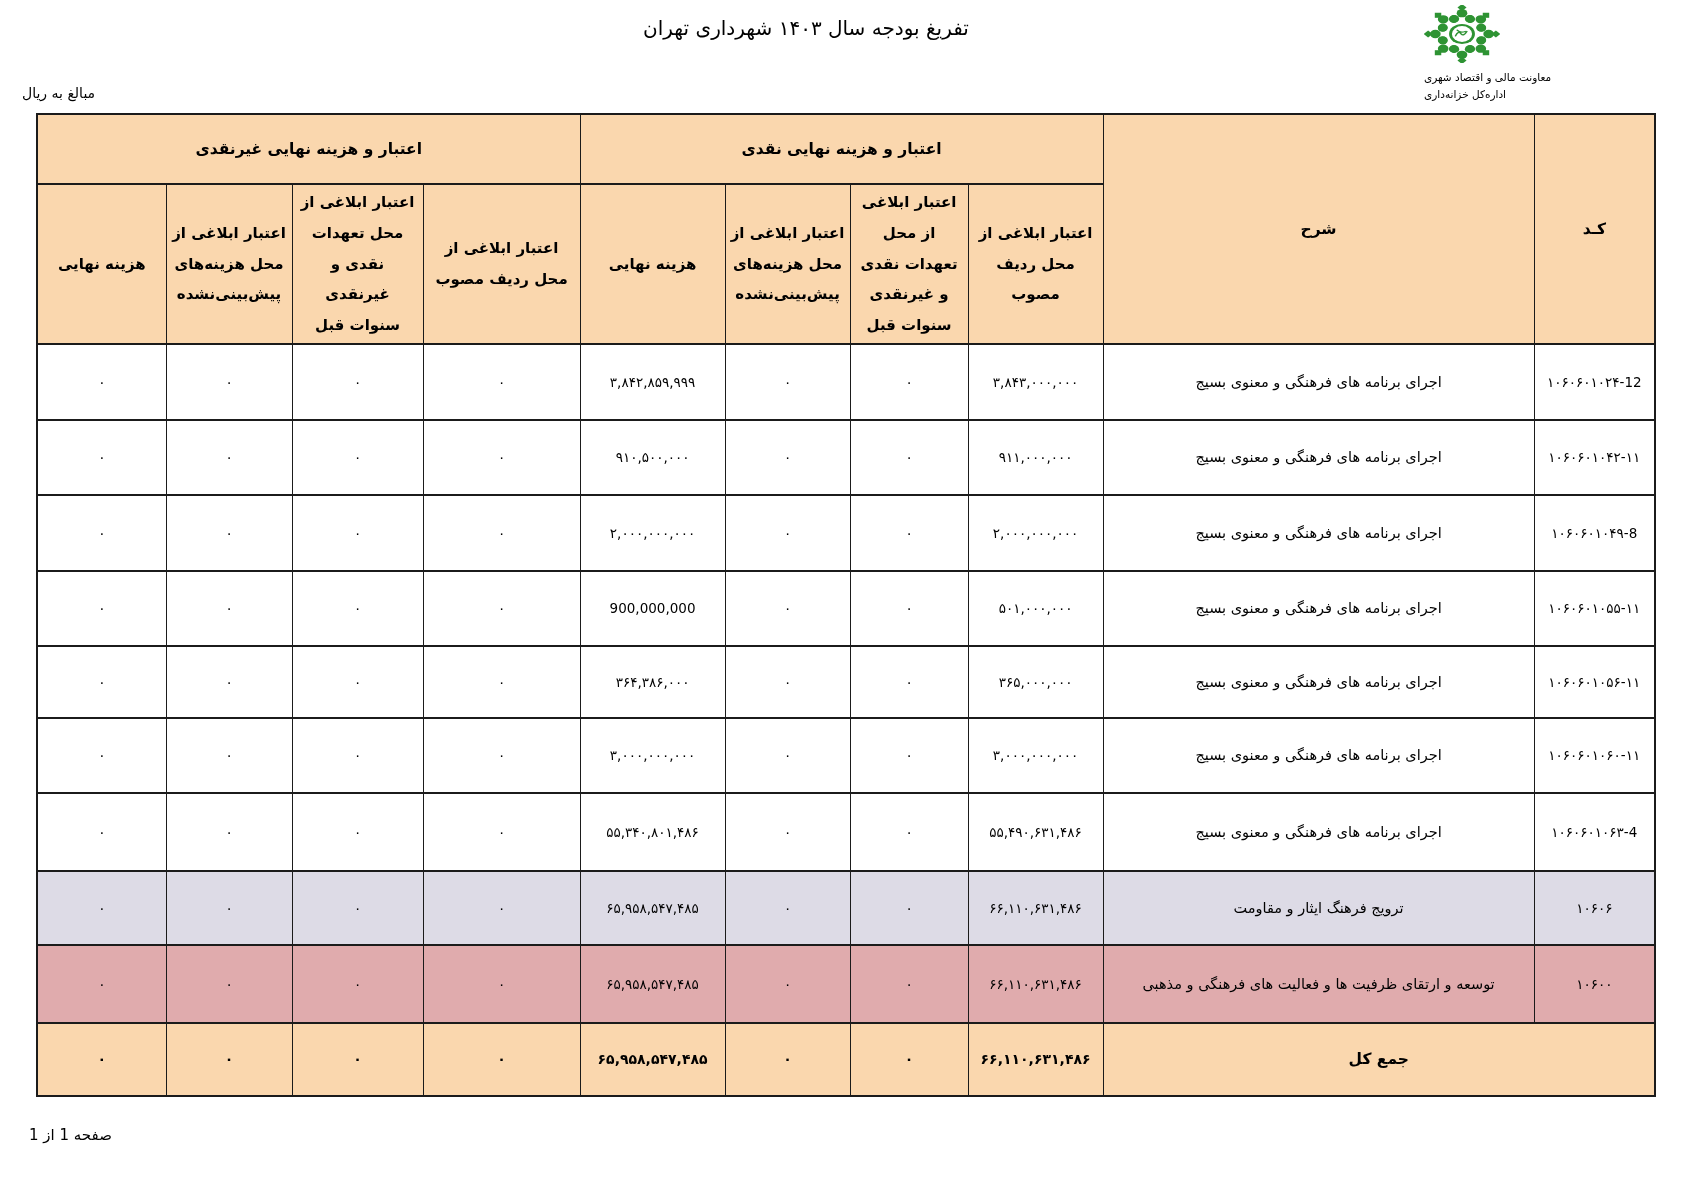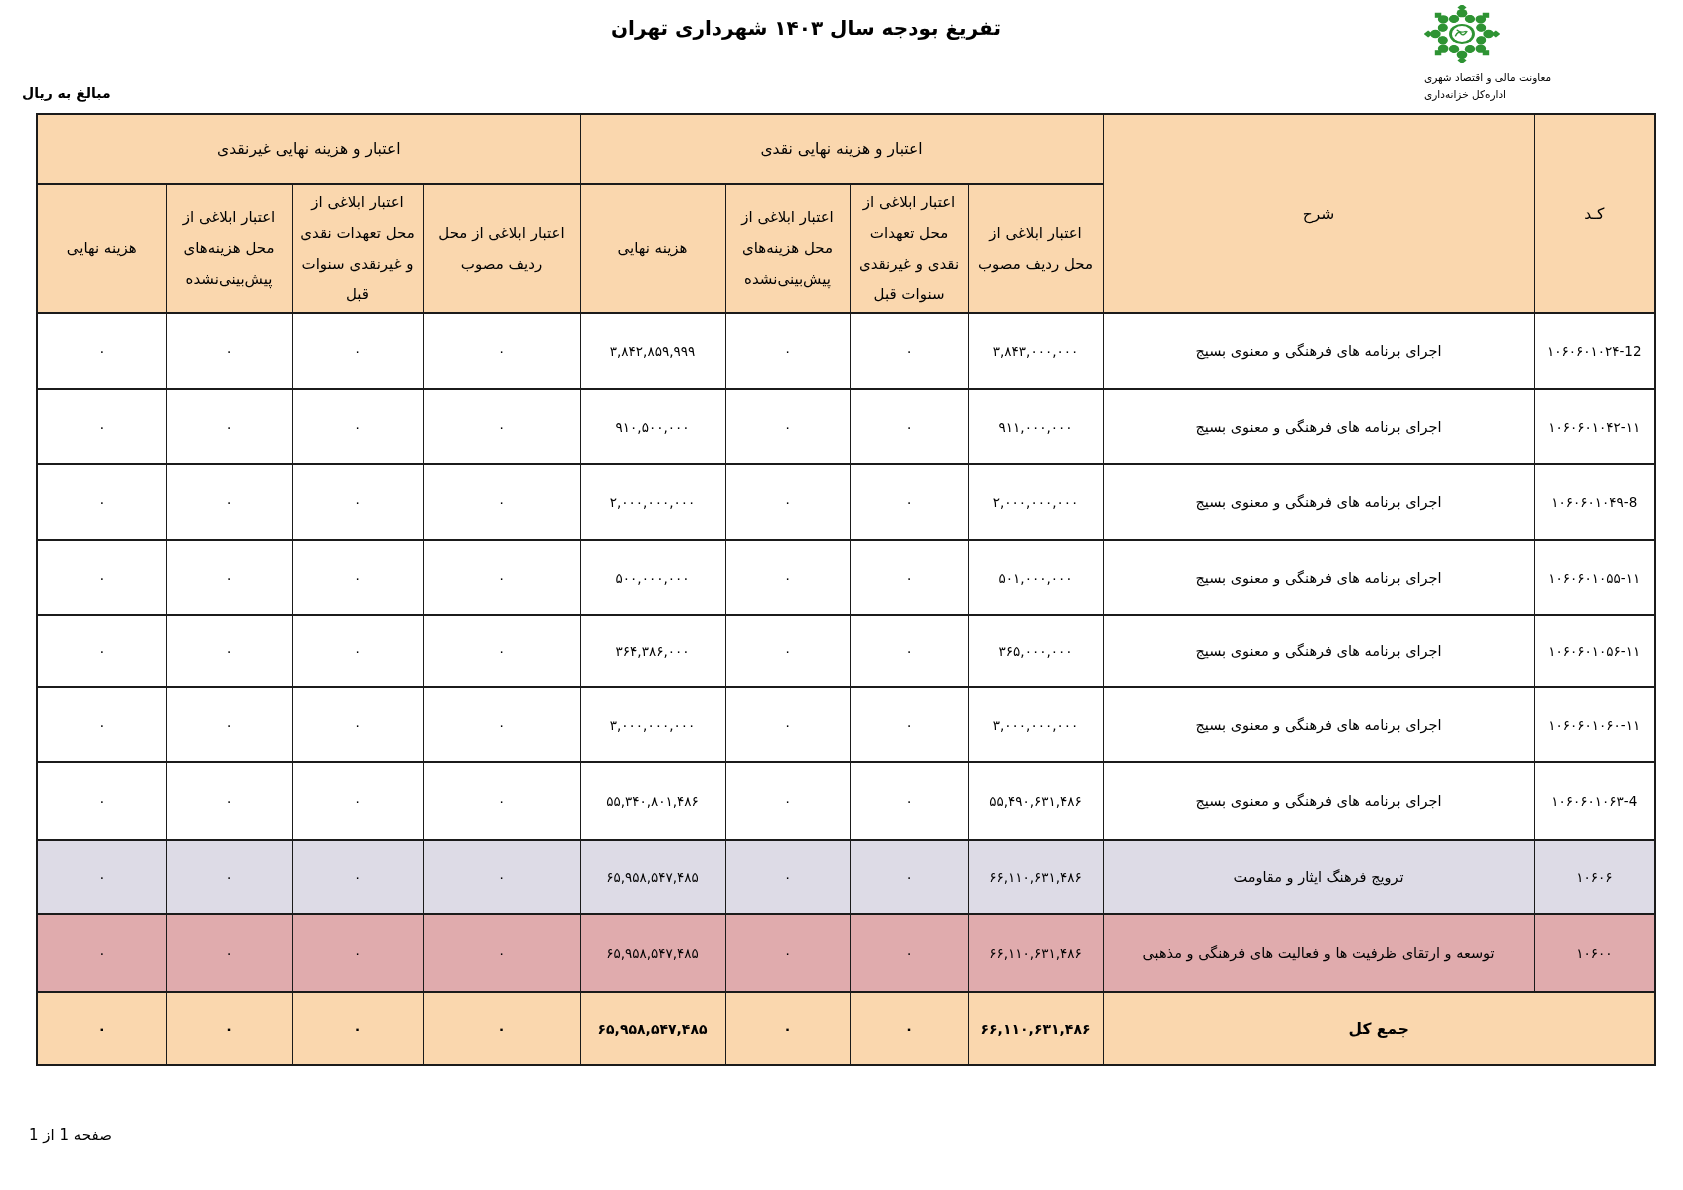--- a/index.html
+++ b/index.html
@@ -11,41 +11,41 @@
     --green:#2E9333;
   }
   *{box-sizing:border-box;}
   html,body{margin:0;padding:0;}
   body{
     width:1683px;height:1190px;position:relative;background:#ffffff;
     font-family:"DejaVu Sans", sans-serif;color:var(--text);overflow:hidden;
   }
   .title-block{
     position:absolute;top:16px;left:0;width:1612px;text-align:center;
-    direction:rtl;font-weight:bold;
+    direction:rtl;font-weight:normal;
   }
   .title-line1{font-size:20px;}
   .title-line2{font-size:19.5px;margin-top:13px;}
-  .currency-note{position:absolute;top:85px;left:22px;font-size:14px;direction:rtl;font-weight:bold;}
+  .currency-note{position:absolute;top:85px;left:22px;font-size:14px;direction:rtl;}
   .logo-block{position:absolute;top:5px;left:1424px;width:230px;text-align:left;}
   .logo-block svg{display:inline-block;}
   .org-lines{font-size:10.5px;line-height:1.6;direction:rtl;margin-top:2px;}
   .page-footer{position:absolute;top:1126px;left:29px;font-size:15px;direction:rtl;}
 
   table.budget-table{
     position:absolute;top:113px;left:36px;width:1618px;
     border-collapse:collapse;table-layout:fixed;direction:rtl;
     border:2.5px solid var(--border);
   }
   .budget-table th,.budget-table td{
     border:1px solid var(--border);
     border-top-width:2px;border-bottom-width:2px;
     padding:0 4px;text-align:center;vertical-align:middle;overflow:hidden;
   }
-  .budget-table thead th{background:var(--peach);font-weight:normal;}
+  .budget-table thead th{background:var(--peach);font-weight:bold;}
   .group-header-cell{font-size:15.5px;}
   .corner-header-cell{font-size:15.5px;}
   .sub-header-row th{font-size:15px;line-height:2.05;padding:2px 5px;font-weight:bold;}
   .value-cell{font-size:13.5px;}
   .desc-cell{text-align:right;padding:0 7px;font-size:14.5px;}
   .code-cell{font-size:13.5px;}
   tr.bg-lavender td{background:var(--lavender);}
   tr.bg-pink td{background:var(--pink);}
   tr.total-row td{background:var(--peach);font-weight:bold;}
   tr.total-row .value-cell{font-size:14px;}
@@ -158,21 +158,21 @@
         <td class="value-cell">۰</td>
         <td class="value-cell">۰</td>
         <td class="value-cell">۰</td>
       </tr>
       <tr style="height: 75px;">
         <td class="code-cell"><bdo dir="ltr">۱۰۶۰۶۰۱۰۵۵-۱۱</bdo></td>
         <td class="desc-cell">اجرای برنامه های فرهنگی و معنوی بسیج</td>
         <td class="value-cell">۵۰۱,۰۰۰,۰۰۰</td>
         <td class="value-cell">۰</td>
         <td class="value-cell">۰</td>
-        <td class="value-cell">۵۰۰,۰۰۰,۰۰۰</td>
+        <td class="value-cell">900,000,000</td>
         <td class="value-cell">۰</td>
         <td class="value-cell">۰</td>
         <td class="value-cell">۰</td>
         <td class="value-cell">۰</td>
       </tr>
       <tr style="height: 72px;">
         <td class="code-cell"><bdo dir="ltr">۱۰۶۰۶۰۱۰۵۶-۱۱</bdo></td>
         <td class="desc-cell">اجرای برنامه های فرهنگی و معنوی بسیج</td>
         <td class="value-cell">۳۶۵,۰۰۰,۰۰۰</td>
         <td class="value-cell">۰</td>

